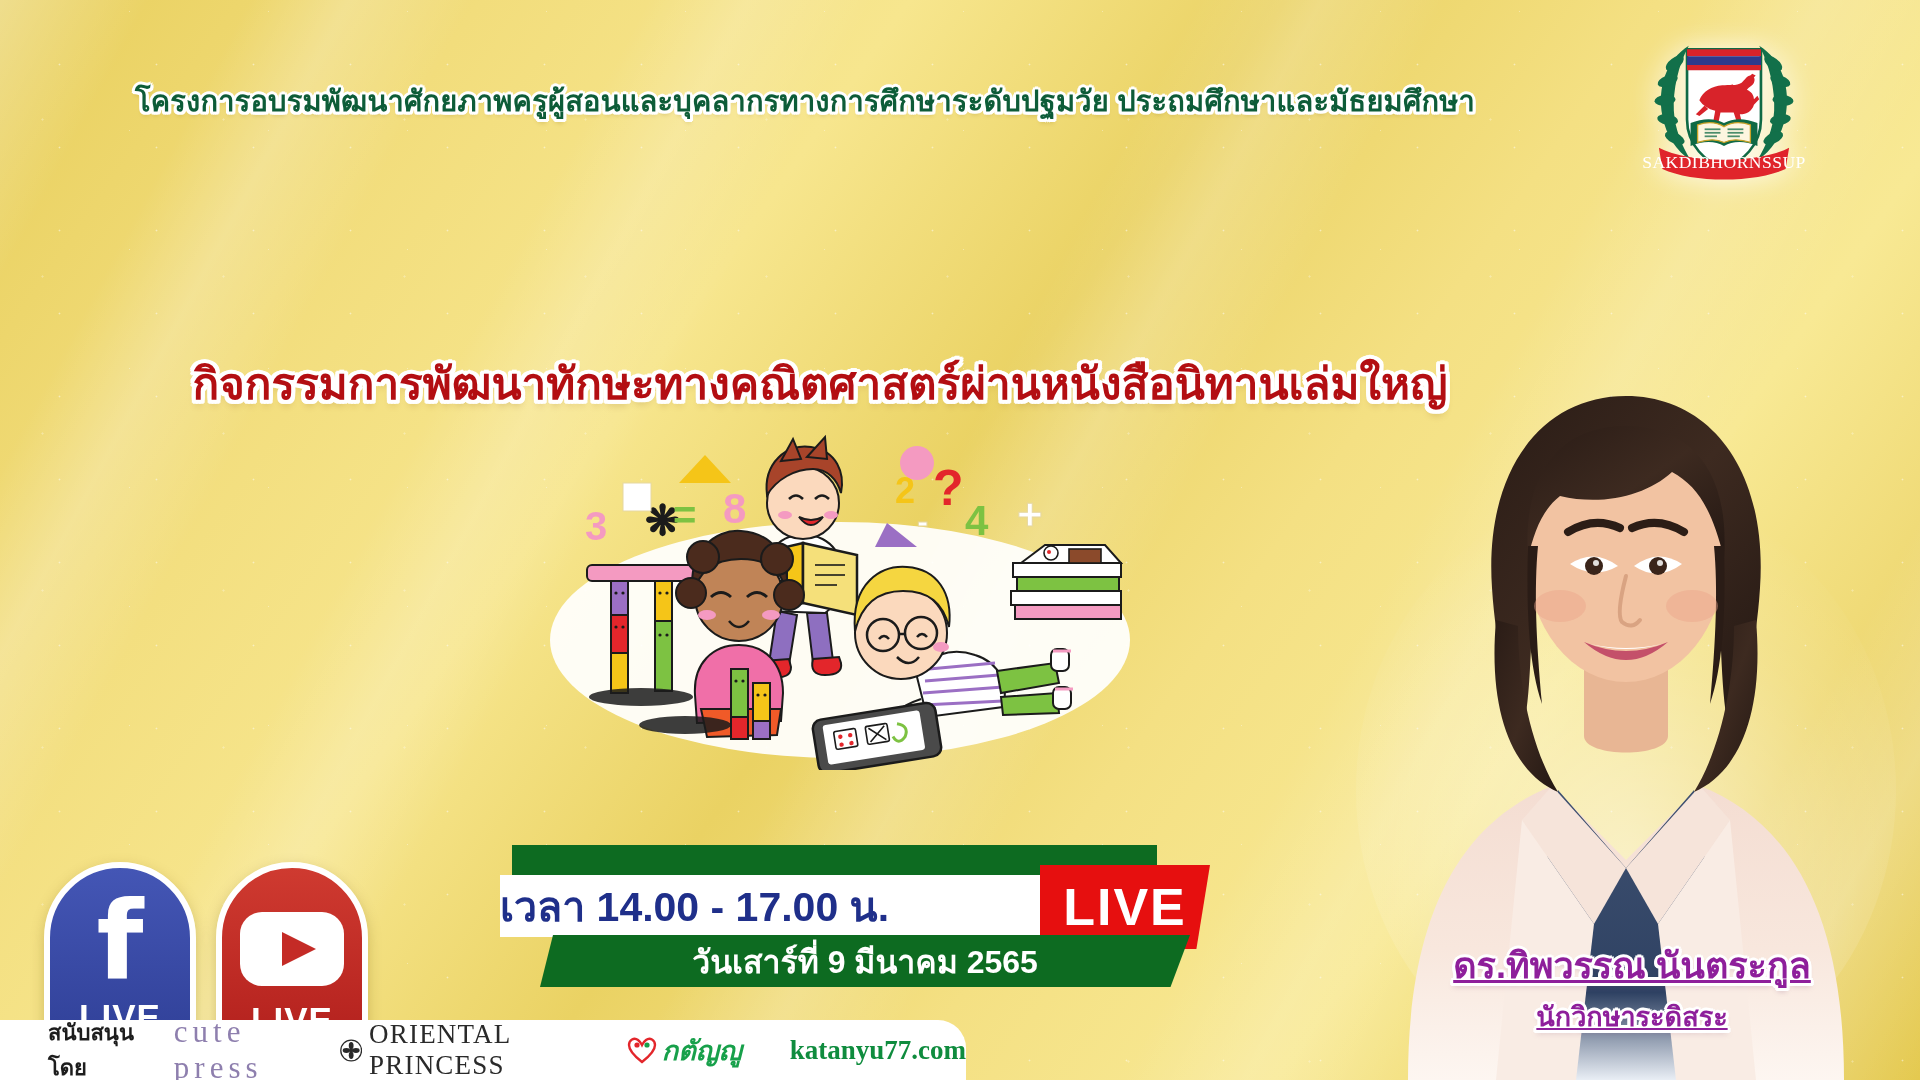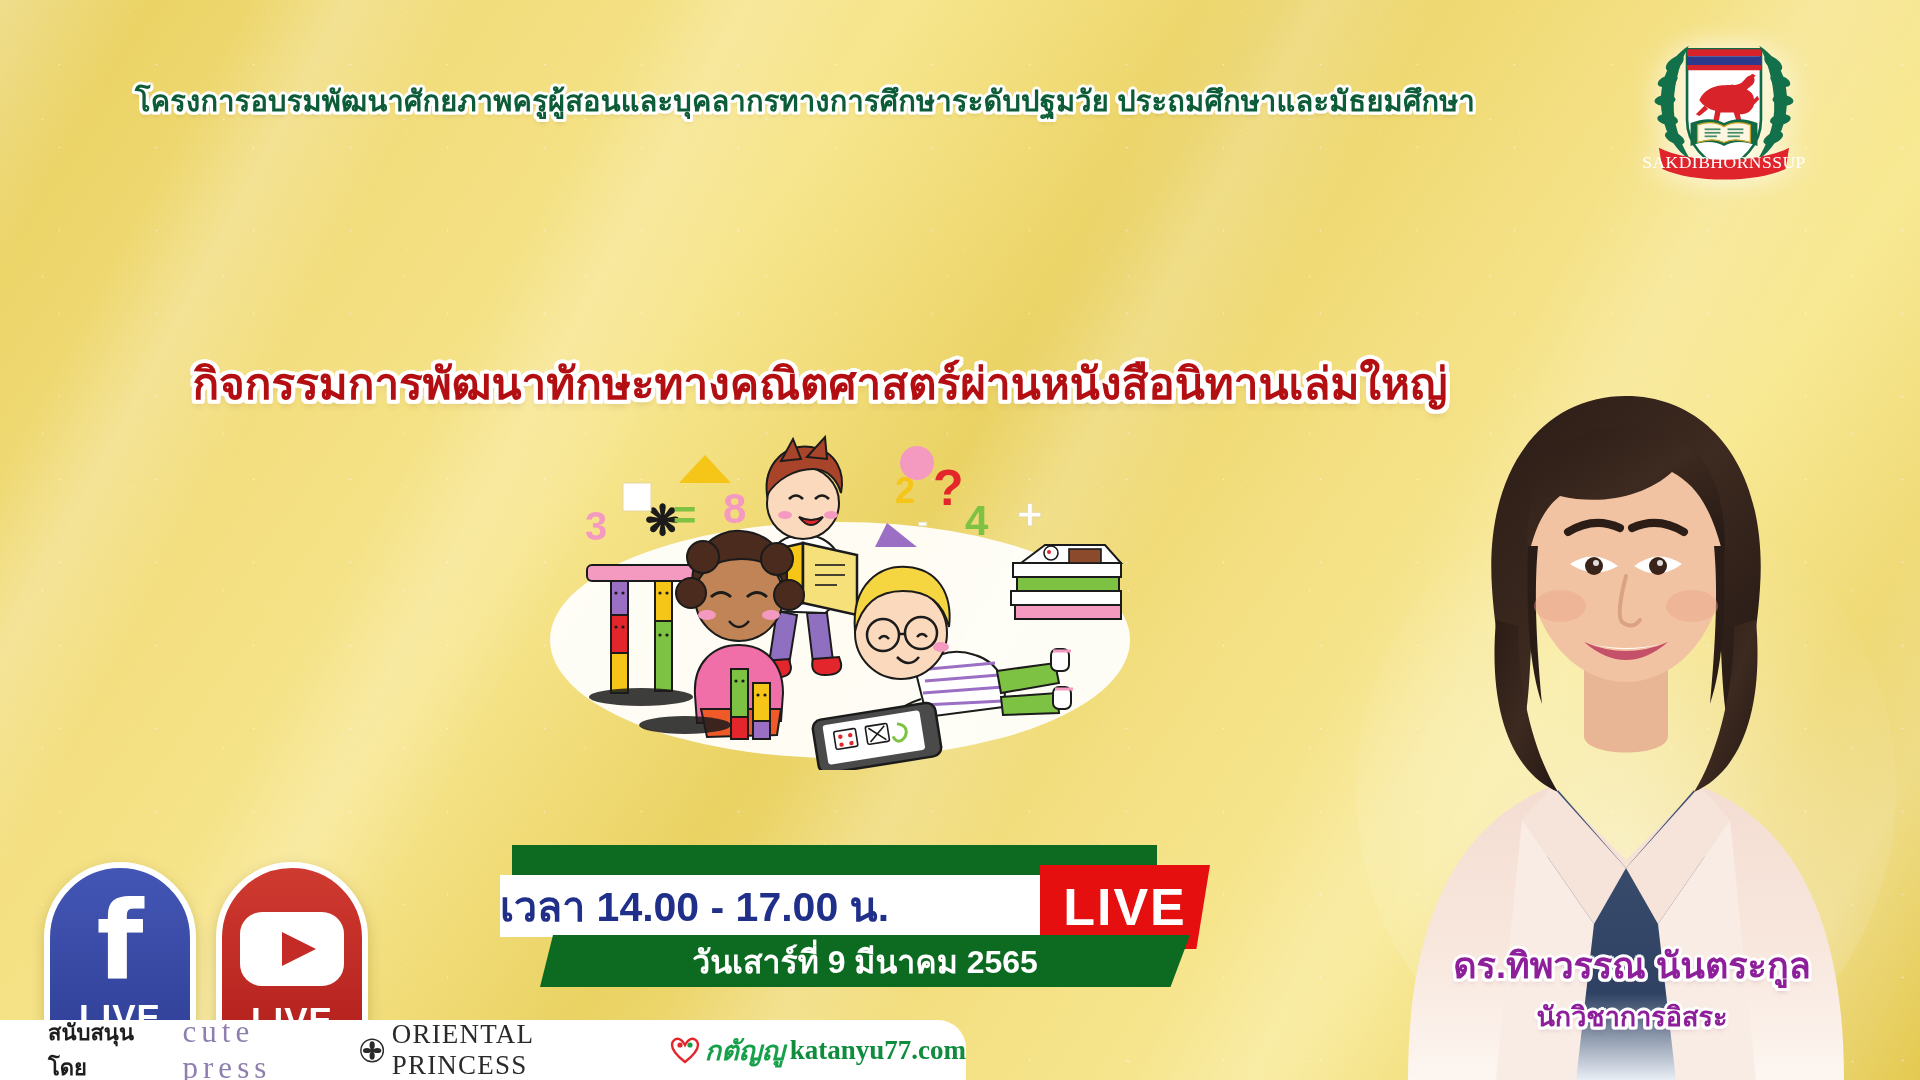--- a/index.html
+++ b/index.html
@@ -59,20 +59,21 @@
       -4px -2px 0 #fff, 4px -2px 0 #fff,
       0 6px 7px rgba(120,70,0,.22);
   }
   .out-w-purple {
     color:#8e1f9b;
     text-shadow:
       -2px -2px 0 #fff, 2px -2px 0 #fff, -2px 2px 0 #fff, 2px 2px 0 #fff,
       -3px 0 0 #fff, 3px 0 0 #fff, 0 -3px 0 #fff, 0 3px 0 #fff,
       -3px 2px 0 #fff, 3px 2px 0 #fff, 2px 3px 0 #fff, -2px 3px 0 #fff,
       0 4px 5px rgba(120,60,110,.25);
+    text-decoration: underline;
   }
 
   
   #program-line {
     position:absolute; top:78px; left:0; width:1610px;
     text-align:center;
     font-size:29px; font-weight:bold; letter-spacing:.2px;
     white-space:nowrap;
   }
 
@@ -166,21 +167,21 @@
   #sponsor-label { font-size:22px; font-weight:bold; color:#1d1d1d; }
   #cutepress { font-family:"Liberation Serif", serif; font-size:31px;
                color:#8e7fae; letter-spacing:5px; }
   .op-wrap { display:flex; align-items:center; gap:7px; }
   #op-text { font-family:"Liberation Serif", serif; font-size:27px;
              color:#2a2a2a; letter-spacing:1.2px; }
   .kat-wrap { display:flex; align-items:center; gap:5px; }
   #kat-th { font-family:"Liberation Serif", serif; font-size:27px; font-weight:bold;
             color:#17a04a; font-style:italic; }
   #kat-dom { font-family:"Liberation Serif", serif; font-size:27px; font-weight:bold;
-             color:#0f8c3e; }
+             color:#0f8c3e;margin-left:43px; }
 
   
   #presenter-photo {
     position:absolute; right:14px; bottom:0; width:560px; height:760px;
   }
   #presenter-name {
     position:absolute; right:18px; bottom:86px; width:540px;
     text-align:center; font-size:36px; font-weight:bold; white-space:nowrap;
   }
   #presenter-role {
@@ -552,15 +553,15 @@
       <ellipse cx="214" cy="286" rx="26" ry="16" fill="#eaa48a" opacity=".45"></ellipse>
       <ellipse cx="346" cy="286" rx="26" ry="16" fill="#eaa48a" opacity=".45"></ellipse>
 
       <path d="M238 322 q42 36 84 0 q-42 18 -84 0 Z" fill="#c4506a"></path>
       <path d="M244 324 q36 10 72 0 q-36 8 -72 0 Z" fill="#ffffff"></path>
     </svg>
   </div>
 
   <div id="presenter-name" class="out-w-purple">ดร.ทิพวรรณ นันตระกูล</div>
 
-  <div id="presenter-role" class="out-w-purple">นักวิชาการอิสระ</div>
+  <div id="presenter-role" class="out-w-purple">นักวิกษาระดิสระ</div>
 
 </div>
 
 </body></html>

